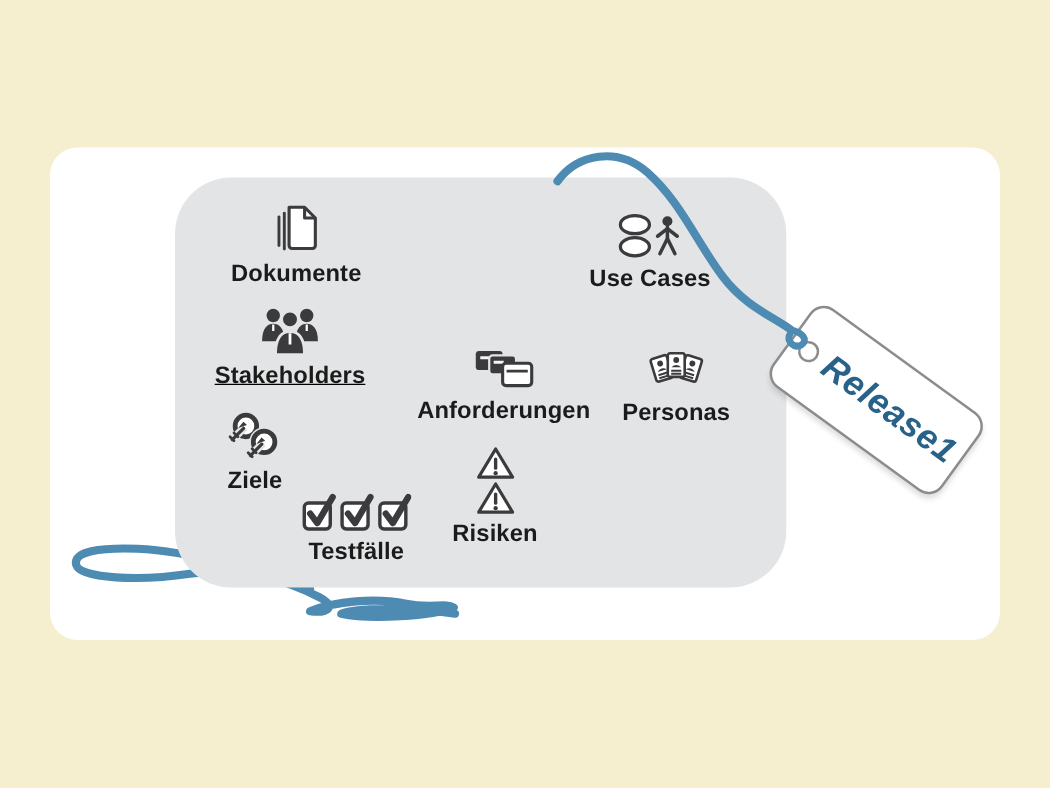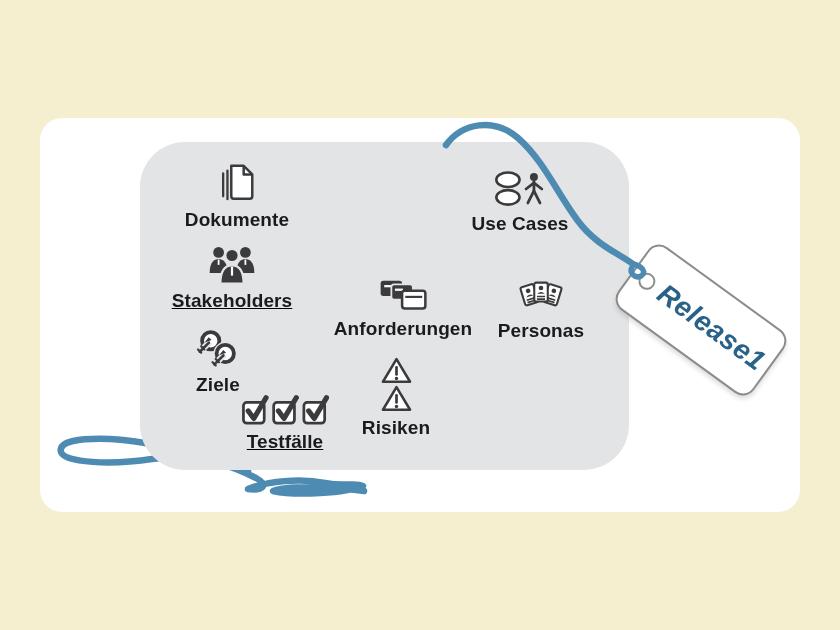--- a/index.html
+++ b/index.html
@@ -25,22 +25,22 @@
   .item .lbl{
     font-size:19px;font-weight:bold;color:#1b1b1b;white-space:nowrap;
     letter-spacing:.1px;
   }
   .it-dokumente{left:167px;top:162px;}
   .it-backlogs{left:301px;top:189px;}
   .it-usecases{left:450px;top:170px;}
   .it-stakeholders{left:162px;top:243px;text-decoration:underline;}
   .it-anforderungen{left:333px;top:279px;}
   .it-personas{left:471px;top:279px;align-items:center;}
-  .it-ziele{left:148px;top:329px;}
-  .it-testfaelle{left:215px;top:392px;text-decoration:underline;}
+  .it-ziele{left:134px;top:329px;}
+  .it-testfaelle{left:215px;top:392px;}
   .it-risiken{left:326px;top:356px;text-align:right;}
   .it-diagramme{left:451px;top:366px;}
   svg.string{position:absolute;left:0;top:0;pointer-events:none;}
   .tag{
     position:absolute;left:617px;top:281px;width:164px;height:74px;
     background:#ffffff;border:2.5px solid #8c8c8c;border-radius:14px;
     transform:rotate(36deg);transform-origin:center center;
     box-shadow:2px 3px 4px rgba(80,80,80,.18);
   }
   .tag .hole{

